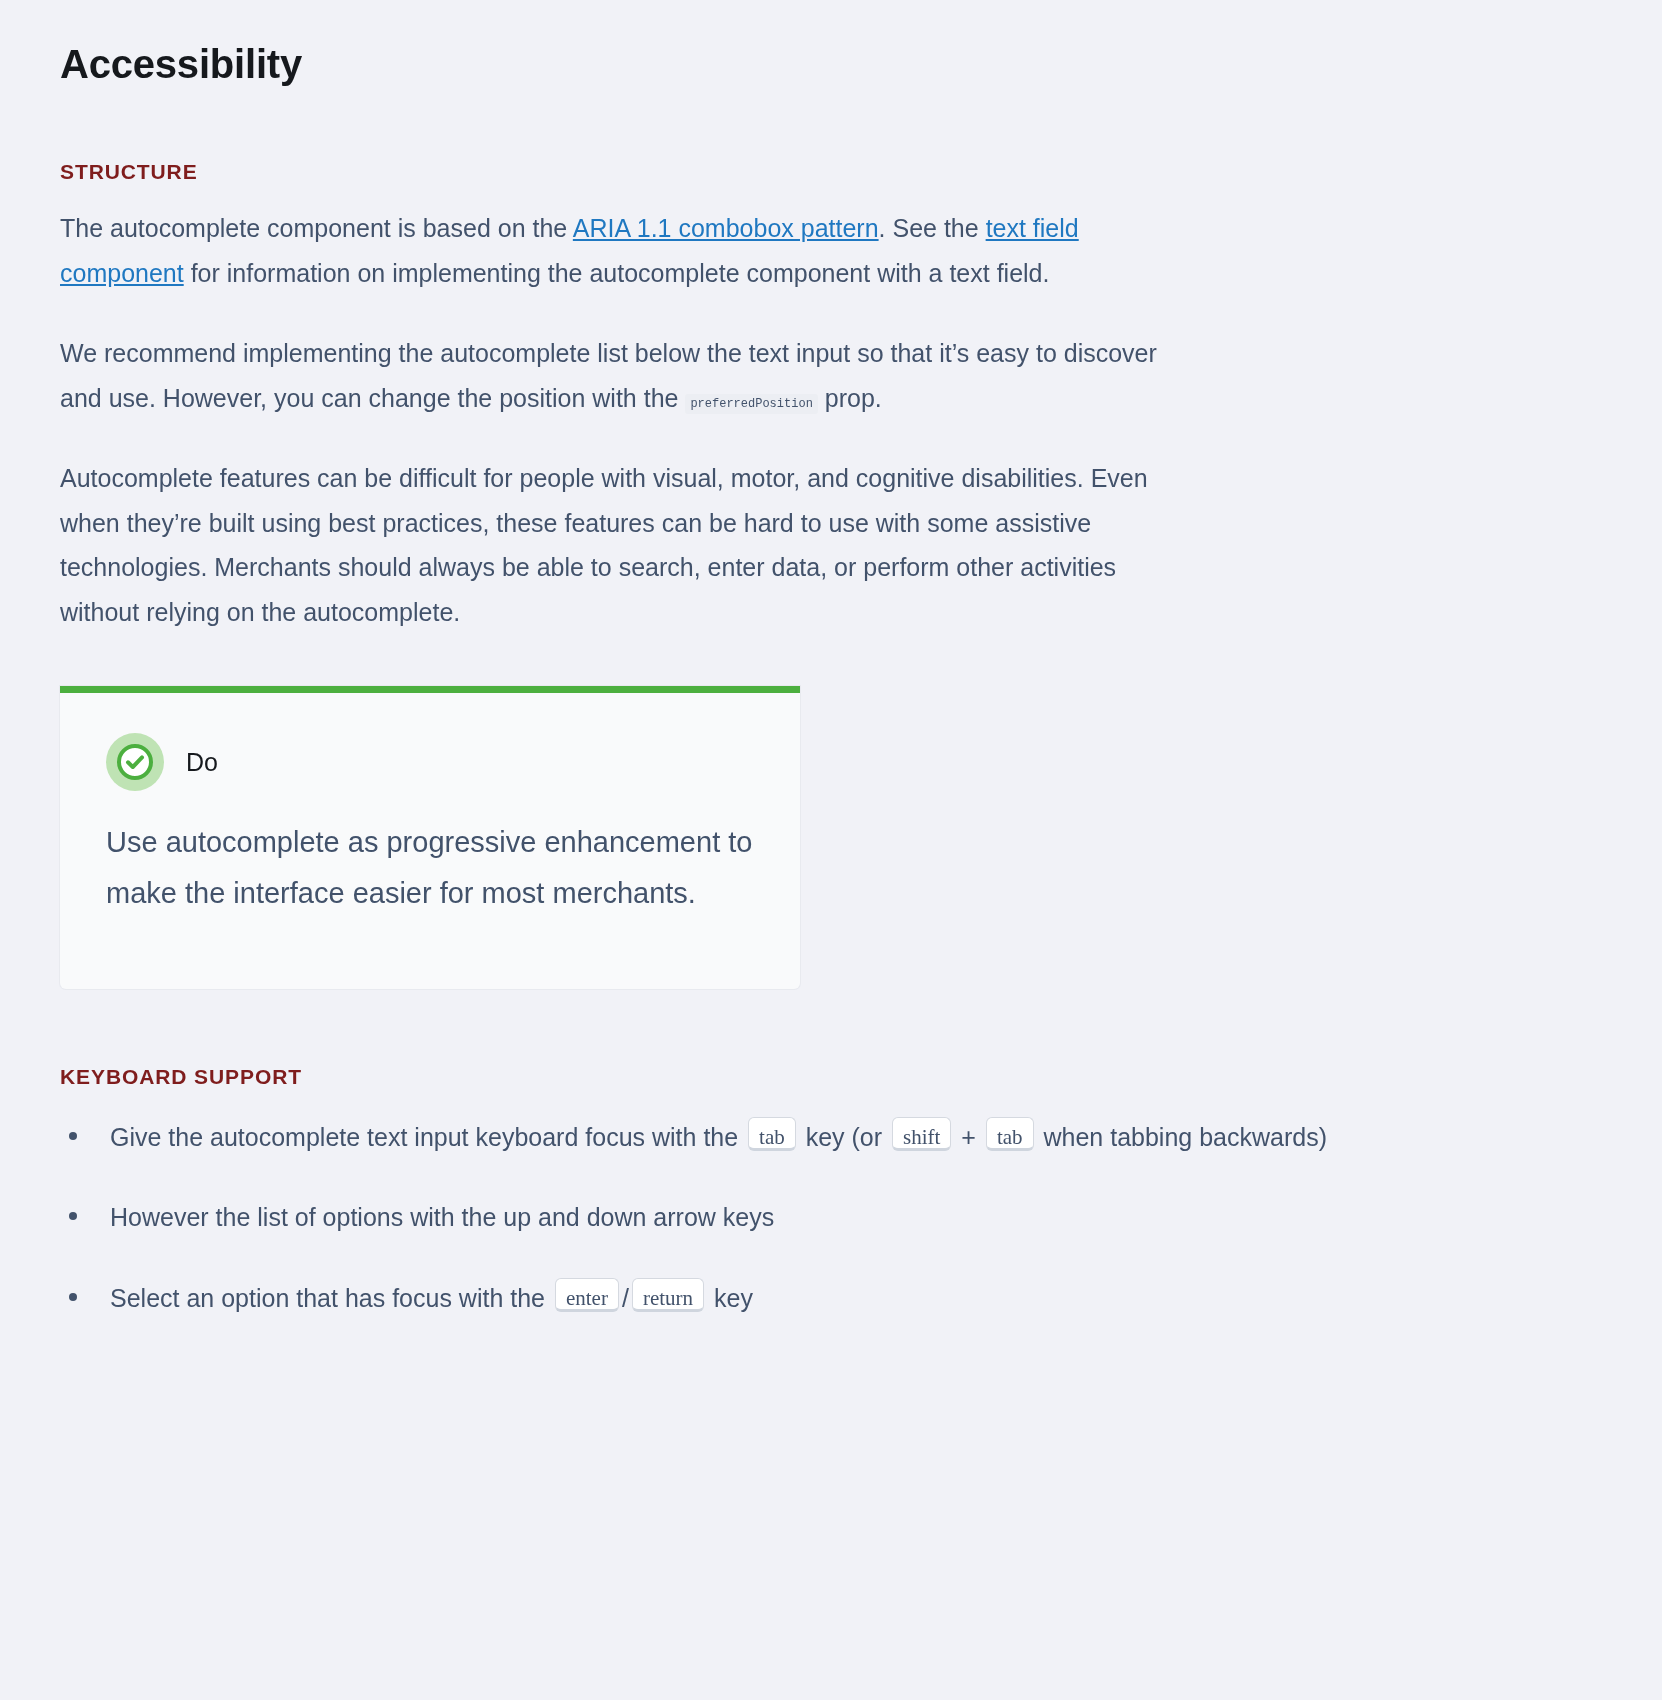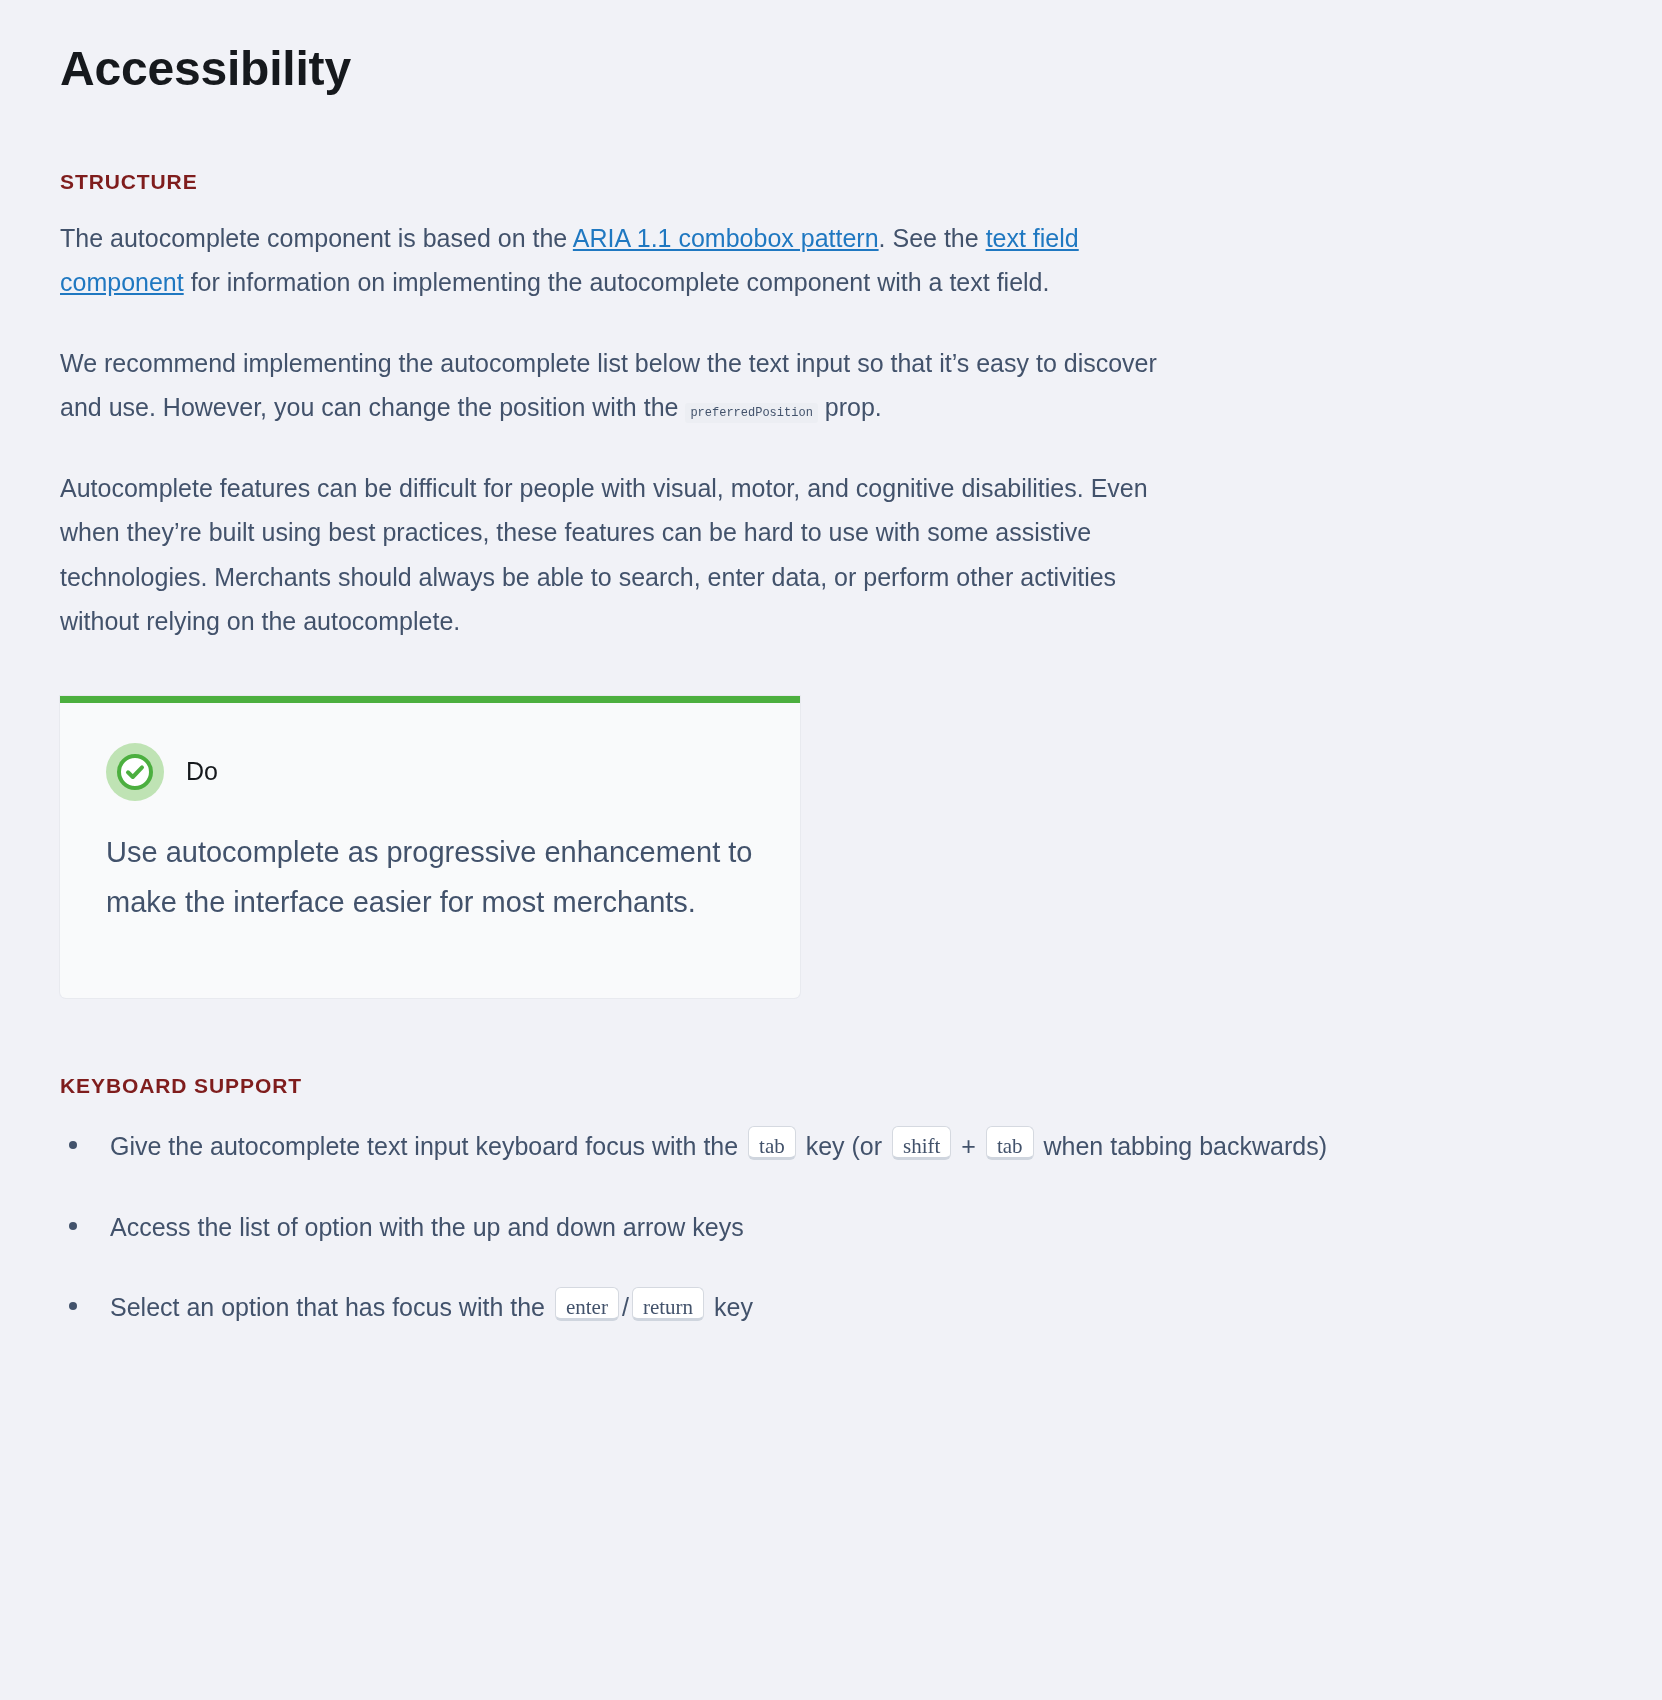--- a/index.html
+++ b/index.html
@@ -13,21 +13,21 @@
     min-height: 1700px;
     font-family: "Liberation Sans", sans-serif;
     color: #42526b;
     -webkit-font-smoothing: antialiased;
   }
   .page {
     padding: 30px 60px 40px 60px;
     max-width: 1662px;
   }
   h1.page-title {
-    font-size: 48px;
+    font-size: 40px;
     line-height: 1.2;
     font-weight: 700;
     color: #16191d;
     margin: 10px 0 0 0;
     letter-spacing: -0.2px;
   }
   h2.section-title {
     font-size: 21px;
     font-weight: 600;
     color: #7f1d1d;
@@ -187,20 +187,20 @@
 
   </div>
 
   <h2 class="section-title kb">KEYBOARD SUPPORT</h2>
 
   <ul class="kb-list">
     <li>
       <span class="bullet"></span><span>Give the autocomplete text input keyboard focus with the </span><kbd class="key">tab</kbd><span> key (or </span><kbd class="key">shift</kbd><span> + </span><kbd class="key">tab</kbd><span> when tabbing backwards)</span>
     </li>
     <li>
-      <span class="bullet"></span><span>Access the list of option with the up and down arrow keys</span>
+      <span class="bullet"></span><span>However the list of options with the up and down arrow keys</span>
     </li>
     <li>
       <span class="bullet"></span><span>Select an option that has focus with the </span><kbd class="key">enter</kbd><span>/</span><kbd class="key">return</kbd><span> key</span>
     </li>
   </ul>
 
 </div>
 
 </body></html>

